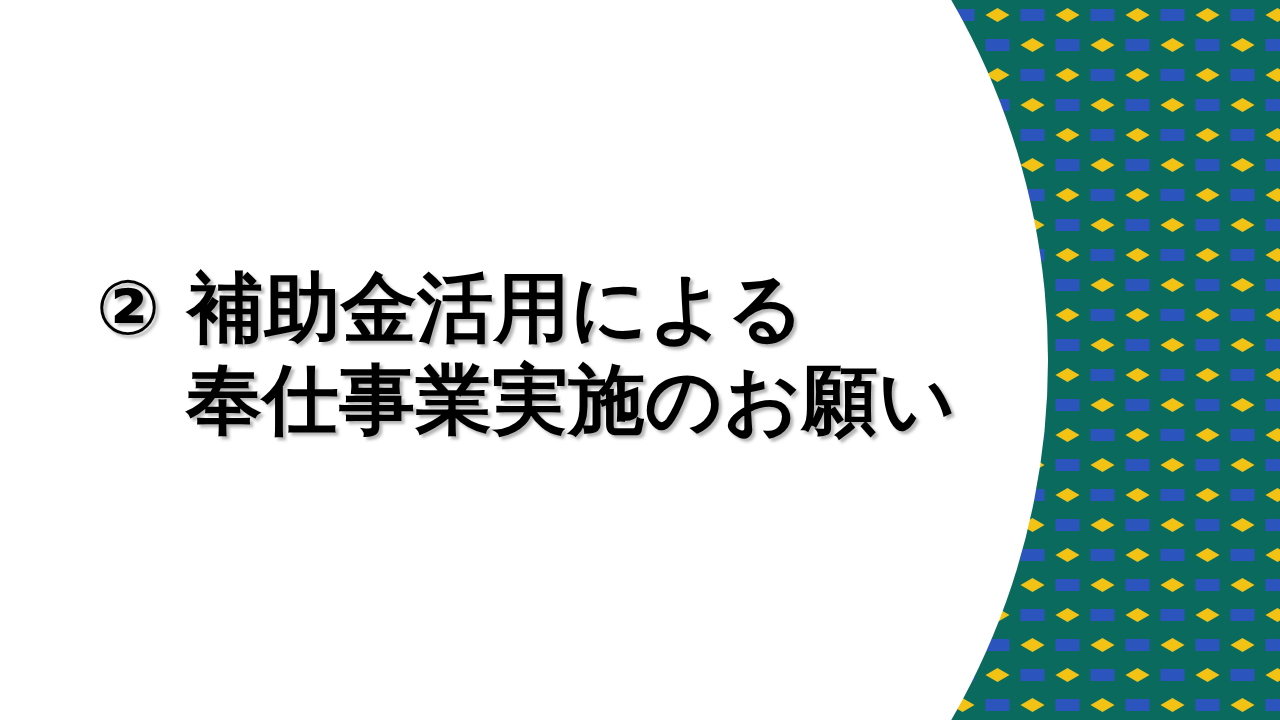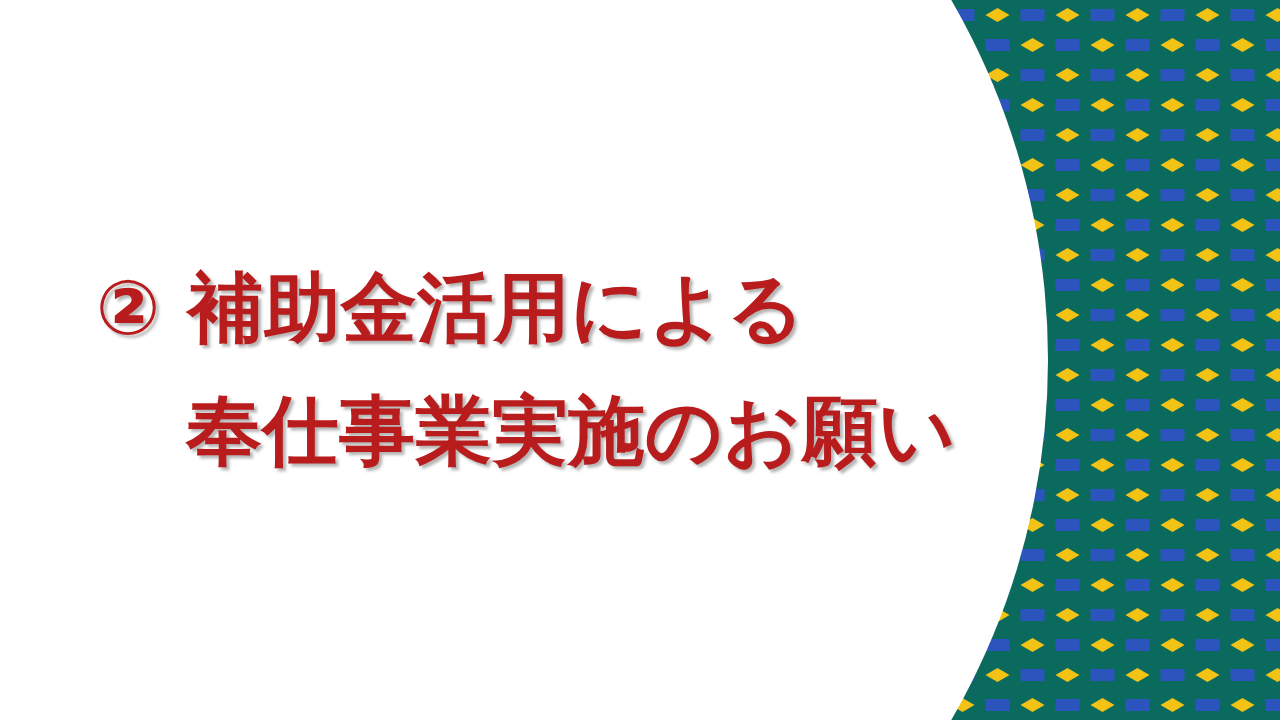--- a/index.html
+++ b/index.html
@@ -31,35 +31,34 @@
   
   #title-block {
     position: absolute;
     left: 96px;
     top: 262px;
     width: 880px;
   }
   .title-line {
     display: block;
     white-space: pre;
-    color: #b91c1c;
+    color: #000000;
     font-family: "DejaVu Sans", "Liberation Sans", sans-serif;
     font-weight: bold;
     font-size: 76px;
     line-height: 92px;
     letter-spacing: 0.5px;
     text-shadow: 3px 3px 3px rgba(120, 120, 120, 0.55);
   }
   .title-line.line-1 {
     text-indent: 0;
   }
   .title-line.line-2 {
     
     padding-left: 90px;
-    margin-top: 31px;
   }
 </style>
 </head>
 <body>
 
 <div id="slide">
 
   <div id="pattern-panel">
     <svg width="1280" height="720" viewBox="0 0 1280 720">
       <defs>

